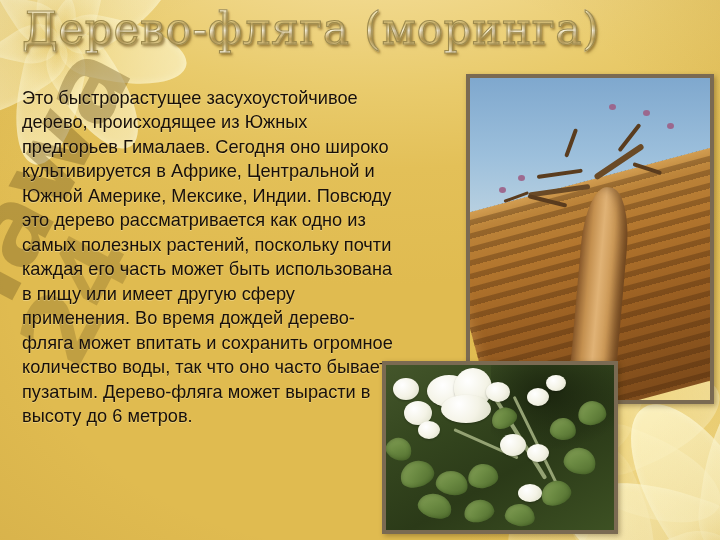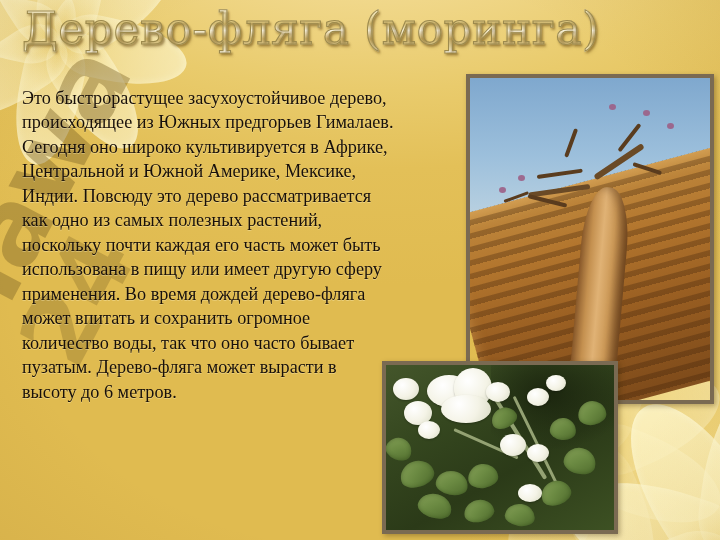--- a/index.html
+++ b/index.html
@@ -121,21 +121,21 @@
     text-shadow: 2px 2px 2px rgba(90,60,10,0.30);
     filter: drop-shadow(1px 2px 1px rgba(110,78,20,0.35));
   }
 
   
   .body-text {
     position: absolute;
     left: 22px;
     top: 86px;
     width: 372px;
-    font-family: Liberation Serif, serif;
+    font-family: Liberation Sans, sans-serif;
     font-size: 18.2px;
     line-height: 1.345;
     color: #18100a;
     text-align: left;
     text-shadow: 0 1px 0 rgba(255,245,205,0.35);
   }
 
   
   .photo-frame {
     position: absolute;

